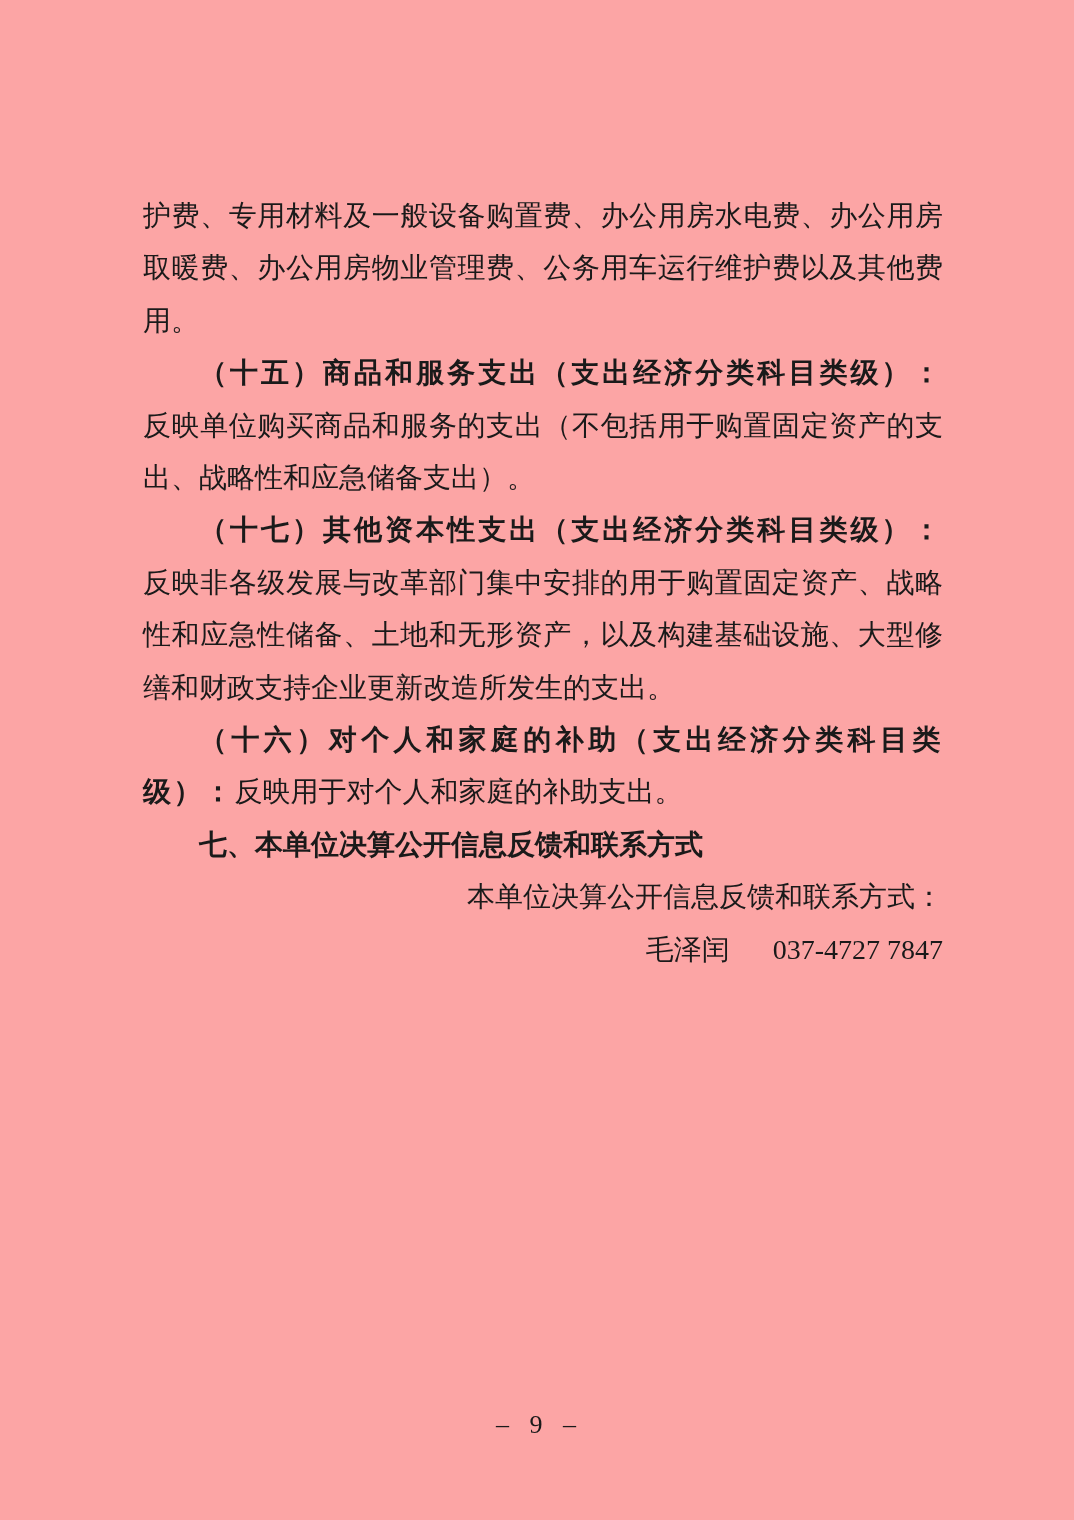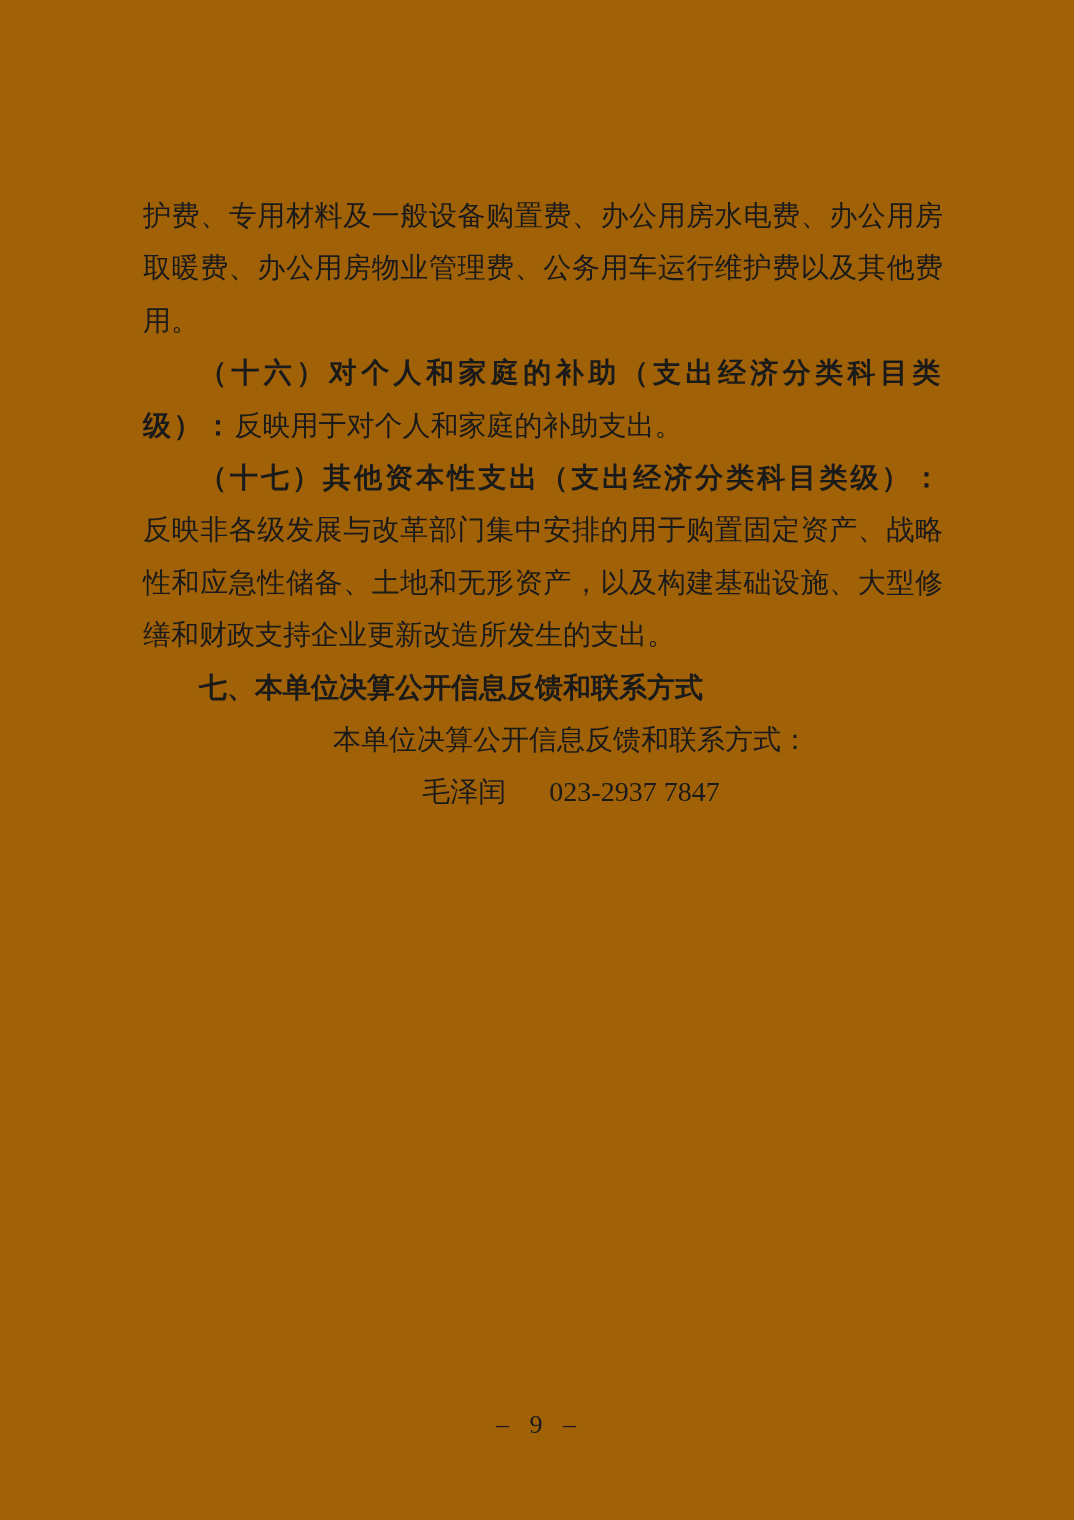--- a/index.html
+++ b/index.html
@@ -4,21 +4,21 @@
 <style>
   html, body {
     margin: 0;
     padding: 0;
     background: #ffffff;
   }
   .page {
     position: relative;
     width: 1074px;
     height: 1520px;
-    background: #a16207;
+    background: #fca5a5;
     overflow: hidden;
     font-family: "Liberation Serif", "DejaVu Serif", serif;
   }
   .content {
     position: absolute;
     left: 143px;
     top: 190px;
     width: 800px;
     font-size: 28px;
     line-height: 52.4px;
@@ -37,21 +37,21 @@
     font-weight: 700;
     letter-spacing: 0.09em;
   }
   .heading {
     font-family: "Liberation Sans", "DejaVu Sans", sans-serif;
     font-weight: 700;
     text-align: left;
     text-indent: 2em;
   }
   .contact-line {
-    text-align: center;
+    text-align: right;
     text-indent: 2em;
   }
   .phone {
     margin-left: 43px;
   }
   .page-number {
     position: absolute;
     top: 1410px;
     left: 0;
     width: 100%;
@@ -64,27 +64,28 @@
 </style>
 </head>
 <body>
 
 <div class="page">
 
   <div class="content">
 
     <div>
         <p class="para"><span>护费、专用材料及一般设备购置费、办公用房水电费、办公用房取暖费、办公用房物业管理费、公务用车运行维护费以及其他费用。</span></p>
+        <p class="para indent"><span class="lead-bold">（十五）商品和服务支出（支出经济分类科目类级）：</span><span>反映单位购买商品和服务的支出（不包括用于购置固定资产的支出、战略性和应急储备支出）。</span></p>
+        <p class="para indent"><span class="lead-bold">（十七）其他资本性支出（支出经济分类科目类级）：</span><span>反映非各级发展与改革部门集中安排的用于购置固定资产、战略性和应急性储备、土地和无形资产，以及构建基础设施、大型修缮和财政支持企业更新改造所发生的支出。</span></p>
         <p class="para indent"><span class="lead-bold">（十六）对个人和家庭的补助（支出经济分类科目类级）：</span><span>反映用于对个人和家庭的补助支出。</span></p>
-        <p class="para indent"><span class="lead-bold">（十七）其他资本性支出（支出经济分类科目类级）：</span><span>反映非各级发展与改革部门集中安排的用于购置固定资产、战略性和应急性储备、土地和无形资产，以及构建基础设施、大型修缮和财政支持企业更新改造所发生的支出。</span></p>
       </div>
 
     <p class="heading">七、本单位决算公开信息反馈和联系方式</p>
 
     <p class="contact-line"><span>本单位决算公开信息反馈和联系方式：</span></p>
 
-    <p class="contact-line"><span>毛泽闰</span><span class="phone">023-2937 7847</span></p>
+    <p class="contact-line"><span>毛泽闰</span><span class="phone">037-4727 7847</span></p>
 
   </div>
 
   <div class="page-number">– 9 –</div>
 
 </div>
 
 </body></html>

